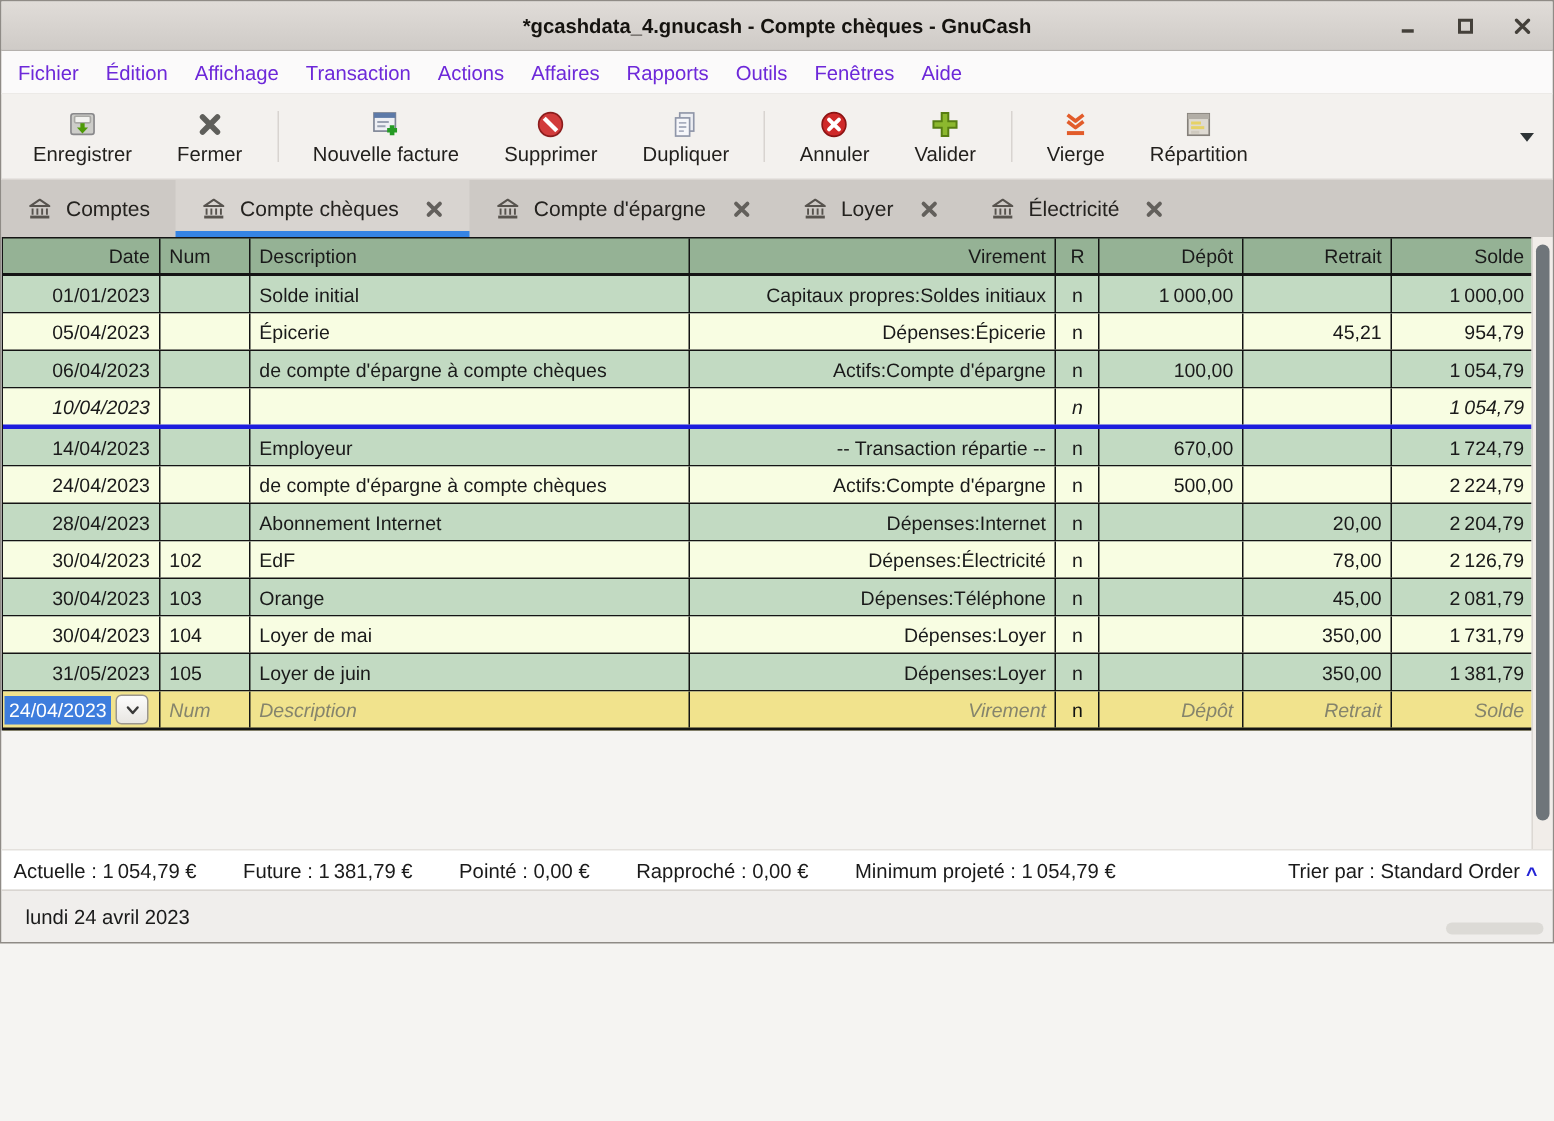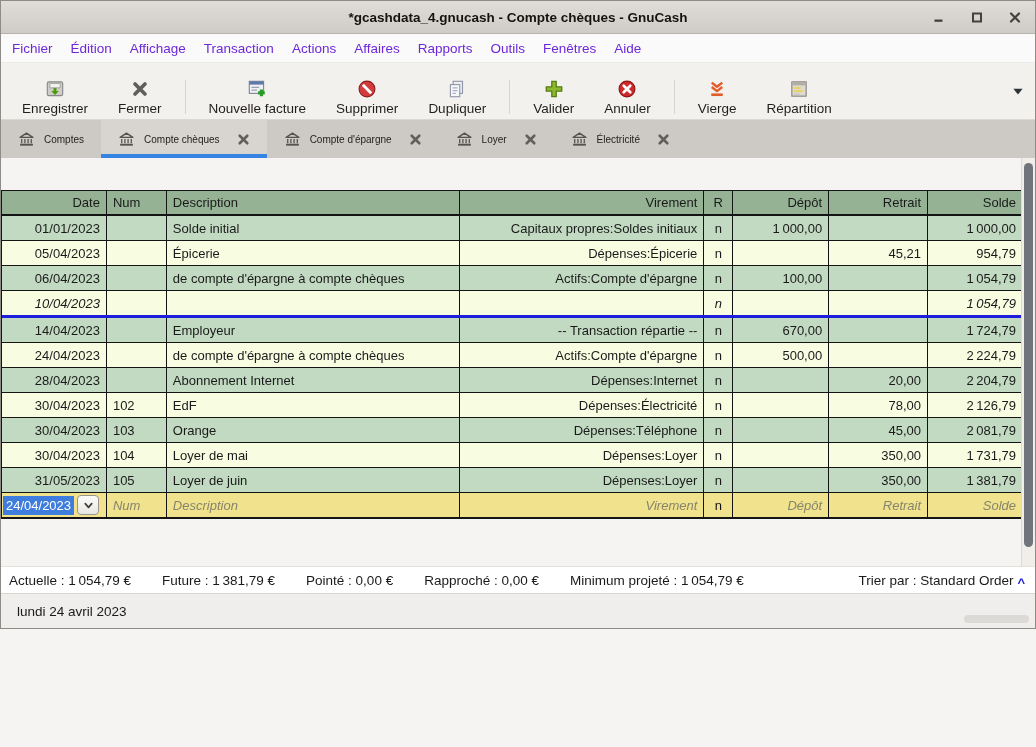--- a/index.html
+++ b/index.html
@@ -15,46 +15,46 @@
   .wbtn { width:24px; height:24px; display:flex; align-items:center; justify-content:center; cursor:default; }
   .wbtn svg { width:14px; height:14px; }
 
   
   .menubar { height:29px; flex:0 0 29px; background:#fbfafa; border-bottom:1px solid #eceae7;
     display:flex; align-items:center; padding-left:2px; }
   .menu-item { font-size:13.5px; padding:4px 9px; color:#6d28d9; }
 
   
   .toolbar { height:57px; flex:0 0 57px; background:#f3f1ee; border-bottom:1px solid #dbd7d3;
-    display:flex; align-items:flex-end; position:relative; }
+    display:flex; align-items:center; position:relative; }
   .tb-groups { display:flex; align-items:stretch; }
   .tb-group { display:flex; align-items:stretch; padding:0 6px; }
   .tb-sep { width:1px; background:#d8d4d0; margin:5px 2px; }
   .tb-btn { display:flex; flex-direction:column; align-items:center; justify-content:center;
     padding:3px 15px; gap:1px; border-radius:3px; }
   .tb-btn .ticon { width:22px; height:22px; }
   .tb-btn .ticon svg { width:22px; height:22px; }
   .tb-btn .tlabel { font-size:13.5px; color:#211f1c; white-space:nowrap; }
   .tb-overflow { position:absolute; right:10px; top:0; height:100%; display:flex; align-items:center; }
   .tb-overflow svg { width:14px; height:14px; }
 
   
   .tabbar { height:38px; flex:0 0 38px; background:#cdc9c5; display:flex; align-items:stretch; }
-  .tab { display:flex; align-items:center; gap:9px; padding:0 17px; position:relative; font-size:10px; color:#24221f; }
+  .tab { display:flex; align-items:center; gap:9px; padding:0 17px; position:relative; font-size:14px; color:#24221f; }
   .tab .bicon svg { width:17px; height:17px; display:block; }
   .tab .tclose { display:flex; align-items:center; margin-left:8px; }
   .tab .tclose svg { width:13px; height:13px; }
   .tab.active { background:#d8d4d0; }
   .tab.active::after { content:""; position:absolute; left:0; right:0; bottom:0; height:4px; background:var(--tab-accent-blue); }
 
   
   .register { flex:1 1 auto; position:relative; background:#f5f4f2; overflow:hidden; }
   .table { width:1022px; border-left:1px solid var(--grid-black); }
   .trow { display:flex; height:25px; border-bottom:1px solid var(--grid-black); }
-  .trow.thead { background:var(--header-green); border-top:1px solid var(--grid-black); border-bottom:2px solid var(--grid-black); height:26px;margin-top:32px; }
+  .trow.thead { background:var(--header-green); border-top:1px solid var(--grid-black); border-bottom:2px solid var(--grid-black); height:26px; }
   .trow.green { background:var(--row-green); }
   .trow.cream { background:var(--row-cream); }
   .trow.divider { border-bottom:3px solid var(--divider-blue); height:27px;font-style:italic; }
   .cell { height:100%; border-right:1px solid var(--grid-black); padding:0 6px; font-size:13px;
     display:flex; align-items:center; overflow:hidden; white-space:nowrap; }
   .cell.a-right { justify-content:flex-end; }
   .cell.a-center { justify-content:center; }
   .col-date{width:105px} .col-num{width:60px} .col-description{width:293px} .col-virement{width:245px}
   .col-r{width:29px} .col-depot{width:96px} .col-retrait{width:99px} .col-solde{width:95px}
 
@@ -162,30 +162,30 @@
                 <rect x="4" y="6" width="8.5" height="11" fill="#f6f7fa" stroke="#8f96a8"></rect>
                 <path d="M6 9h4.5M6 11.5h4.5M6 14h3" stroke="#aab0c0" stroke-width="1.1"></path>
               </svg></span>
             <span class="tlabel">Dupliquer</span>
           </div>
         </div>
         <div class="tb-sep"></div>
         <div class="tb-group">
           <div class="tb-btn">
             <span class="ticon"><svg viewBox="0 0 20 20">
-                <path d="M8 3h4v5h5v4h-5v5H8v-5H3V8h5z" fill="#8cb82e" stroke="#577d12" stroke-width="1.2"></path>
-              </svg></span>
-            <span class="tlabel">Valider</span>
-          </div>
-          <div class="tb-btn">
-            <span class="ticon"><svg viewBox="0 0 20 20">
                 <circle cx="10" cy="10" r="7.2" fill="#cf2929" stroke="#8c1414"></circle>
                 <path d="M7 7l6 6M13 7l-6 6" stroke="#fff" stroke-width="2.4" stroke-linecap="round"></path>
               </svg></span>
             <span class="tlabel">Annuler</span>
+          </div>
+          <div class="tb-btn">
+            <span class="ticon"><svg viewBox="0 0 20 20">
+                <path d="M8 3h4v5h5v4h-5v5H8v-5H3V8h5z" fill="#8cb82e" stroke="#577d12" stroke-width="1.2"></path>
+              </svg></span>
+            <span class="tlabel">Valider</span>
           </div>
         </div>
         <div class="tb-sep"></div>
         <div class="tb-group">
           <div class="tb-btn">
             <span class="ticon"><svg viewBox="0 0 20 20">
                 <path d="M5.2 4.2L10 7.9l4.8-3.7M5.2 8.2L10 11.9l4.8-3.7" fill="none" stroke="#e25c2a" stroke-width="2.2" stroke-linejoin="round"></path>
                 <rect x="4.8" y="14" width="10.4" height="2.4" fill="#e25c2a"></rect>
               </svg></span>
             <span class="tlabel">Vierge</span>

